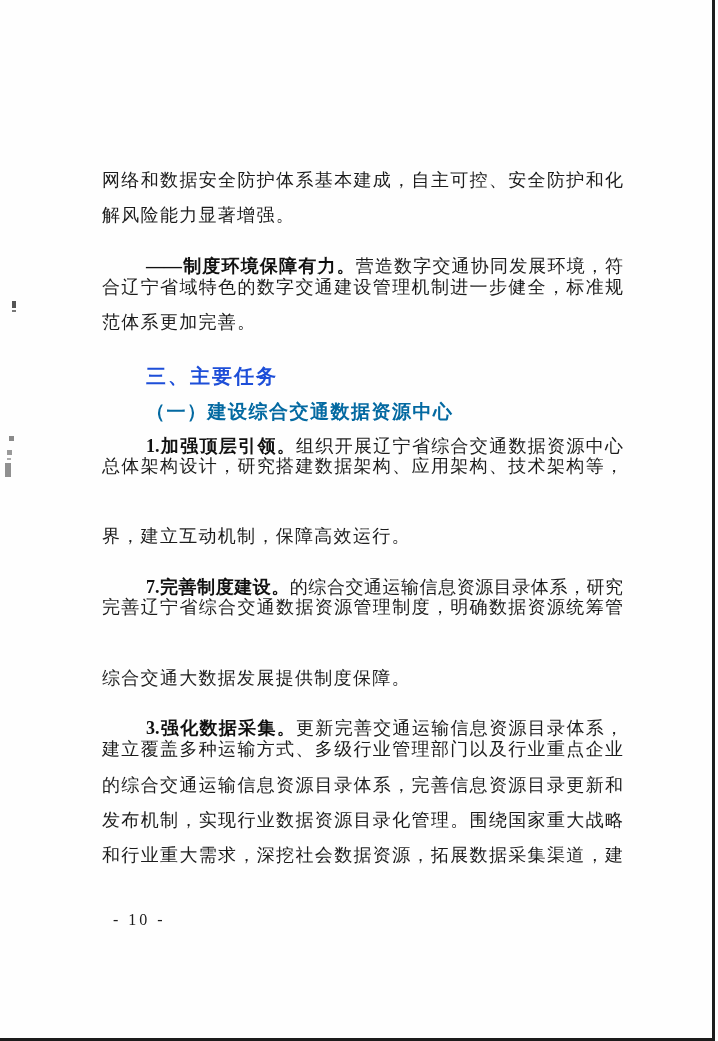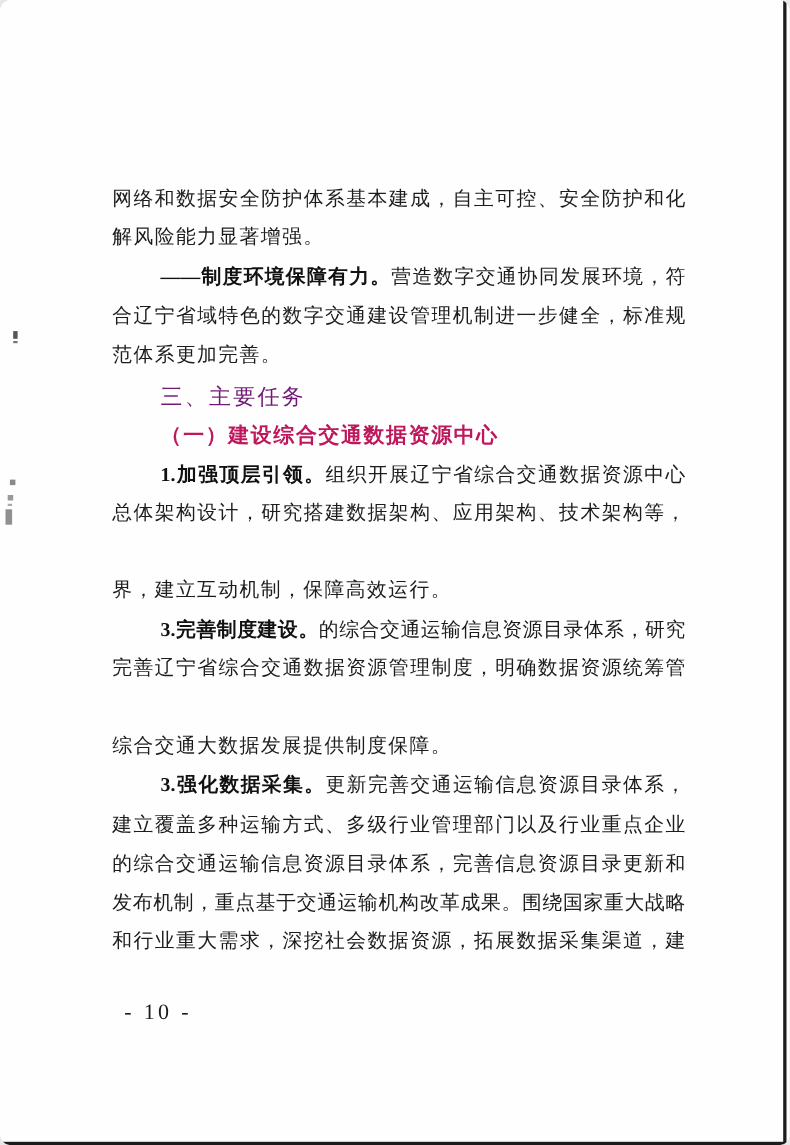--- a/index.html
+++ b/index.html
@@ -7,21 +7,20 @@
     padding: 0;
     background: #e8e8e8;
   }
   .page {
     position: relative;
     width: 718px;
     height: 1041px;
     background: #fefefe;
     overflow: hidden;
     font-family: "Liberation Serif", serif;
-    border-radius: 10px;
   }
   
   .edge-right {
     position: absolute;
     top: 0; right: 3px;
     width: 3px; height: 1041px;
     background: #1c1c1c;
   }
   .edge-bottom {
     position: absolute;
@@ -44,44 +43,44 @@
     width: 521px;
     height: 36px;
     line-height: 36px;
     font-size: 18px;
     color: #1c1c1c;
     text-align: justify;
     text-justify: inter-character;
   }
   .full { text-align-last: justify; }
   .end  { text-align-last: left; letter-spacing: 1.3px; }
-  .indent { text-indent: 44px; }
+  .indent { text-indent: 44px; margin-top: 15px; }
   .lead { font-weight: bold; color: #111; }
   .heading {
     font-family: "Liberation Sans", sans-serif;
-    font-weight: normal;
+    font-weight: bold;
     font-size: 20px;
-    color: #701a75;
+    color: #1d4ed8;
     text-align-last: left;
     letter-spacing: 2px;
   }
   .subheading {
     font-weight: bold;
     font-size: 19px;
-    color: #be185d;
+    color: #0369a1;
     text-align-last: left;
     letter-spacing: 1.5px;
   }
   .page-number {
     position: absolute;
     left: 113px;
     top: 908px;
     height: 24px;
     line-height: 24px;
-    font-size: 20px;
+    font-size: 16px;
     letter-spacing: 3px;
     color: #1c1c1c;
   }
 </style>
 </head>
 <body>
 
 <div class="page">
 
   <div class="line full" style="top:162px">网络和数据安全防护体系基本建成，自主可控、安全防护和化</div>
@@ -92,28 +91,28 @@
   <div class="line end" style="top:304px">范体系更加完善。</div>
 
   <div class="line heading indent" style="top:343px">三、主要任务</div>
 
   <div class="line subheading indent" style="top:379px">（一）建设综合交通数据资源中心</div>
 
   <div class="line full indent" style="top:413px"><span class="lead">1.加强顶层引领。</span><span>组织开展辽宁省综合交通数据资源中心</span></div>
   <div class="line full" style="top:448px">总体架构设计，研究搭建数据架构、应用架构、技术架构等，</div>
   <div class="line end" style="top:518px">界，建立互动机制，保障高效运行。</div>
 
-  <div class="line full indent" style="top:554px"><span class="lead">3.完善制度建设。</span><span>的综合交通运输信息资源目录体系，研究</span></div>
+  <div class="line full indent" style="top:554px"><span class="lead">7.完善制度建设。</span><span>的综合交通运输信息资源目录体系，研究</span></div>
   <div class="line full" style="top:589px">完善辽宁省综合交通数据资源管理制度，明确数据资源统筹管</div>
   <div class="line end" style="top:660px">综合交通大数据发展提供制度保障。</div>
 
   <div class="line full indent" style="top:695px"><span class="lead">3.强化数据采集。</span><span>更新完善交通运输信息资源目录体系，</span></div>
   <div class="line full" style="top:731px">建立覆盖多种运输方式、多级行业管理部门以及行业重点企业</div>
   <div class="line full" style="top:767px">的综合交通运输信息资源目录体系，完善信息资源目录更新和</div>
-  <div class="line full" style="top:802px">发布机制，重点基于交通运输机构改革成果。围绕国家重大战略</div>
+  <div class="line full" style="top:802px">发布机制，实现行业数据资源目录化管理。围绕国家重大战略</div>
   <div class="line full" style="top:837px">和行业重大需求，深挖社会数据资源，拓展数据采集渠道，建</div>
 
   <div class="page-number">- 10 -</div>
 
   <div class="artifact a1"></div>
   <div class="artifact a1d"></div>
   <div class="artifact a2"></div>
   <div class="artifact a3"></div>
   <div class="artifact a3d"></div>
   <div class="artifact a4"></div>

